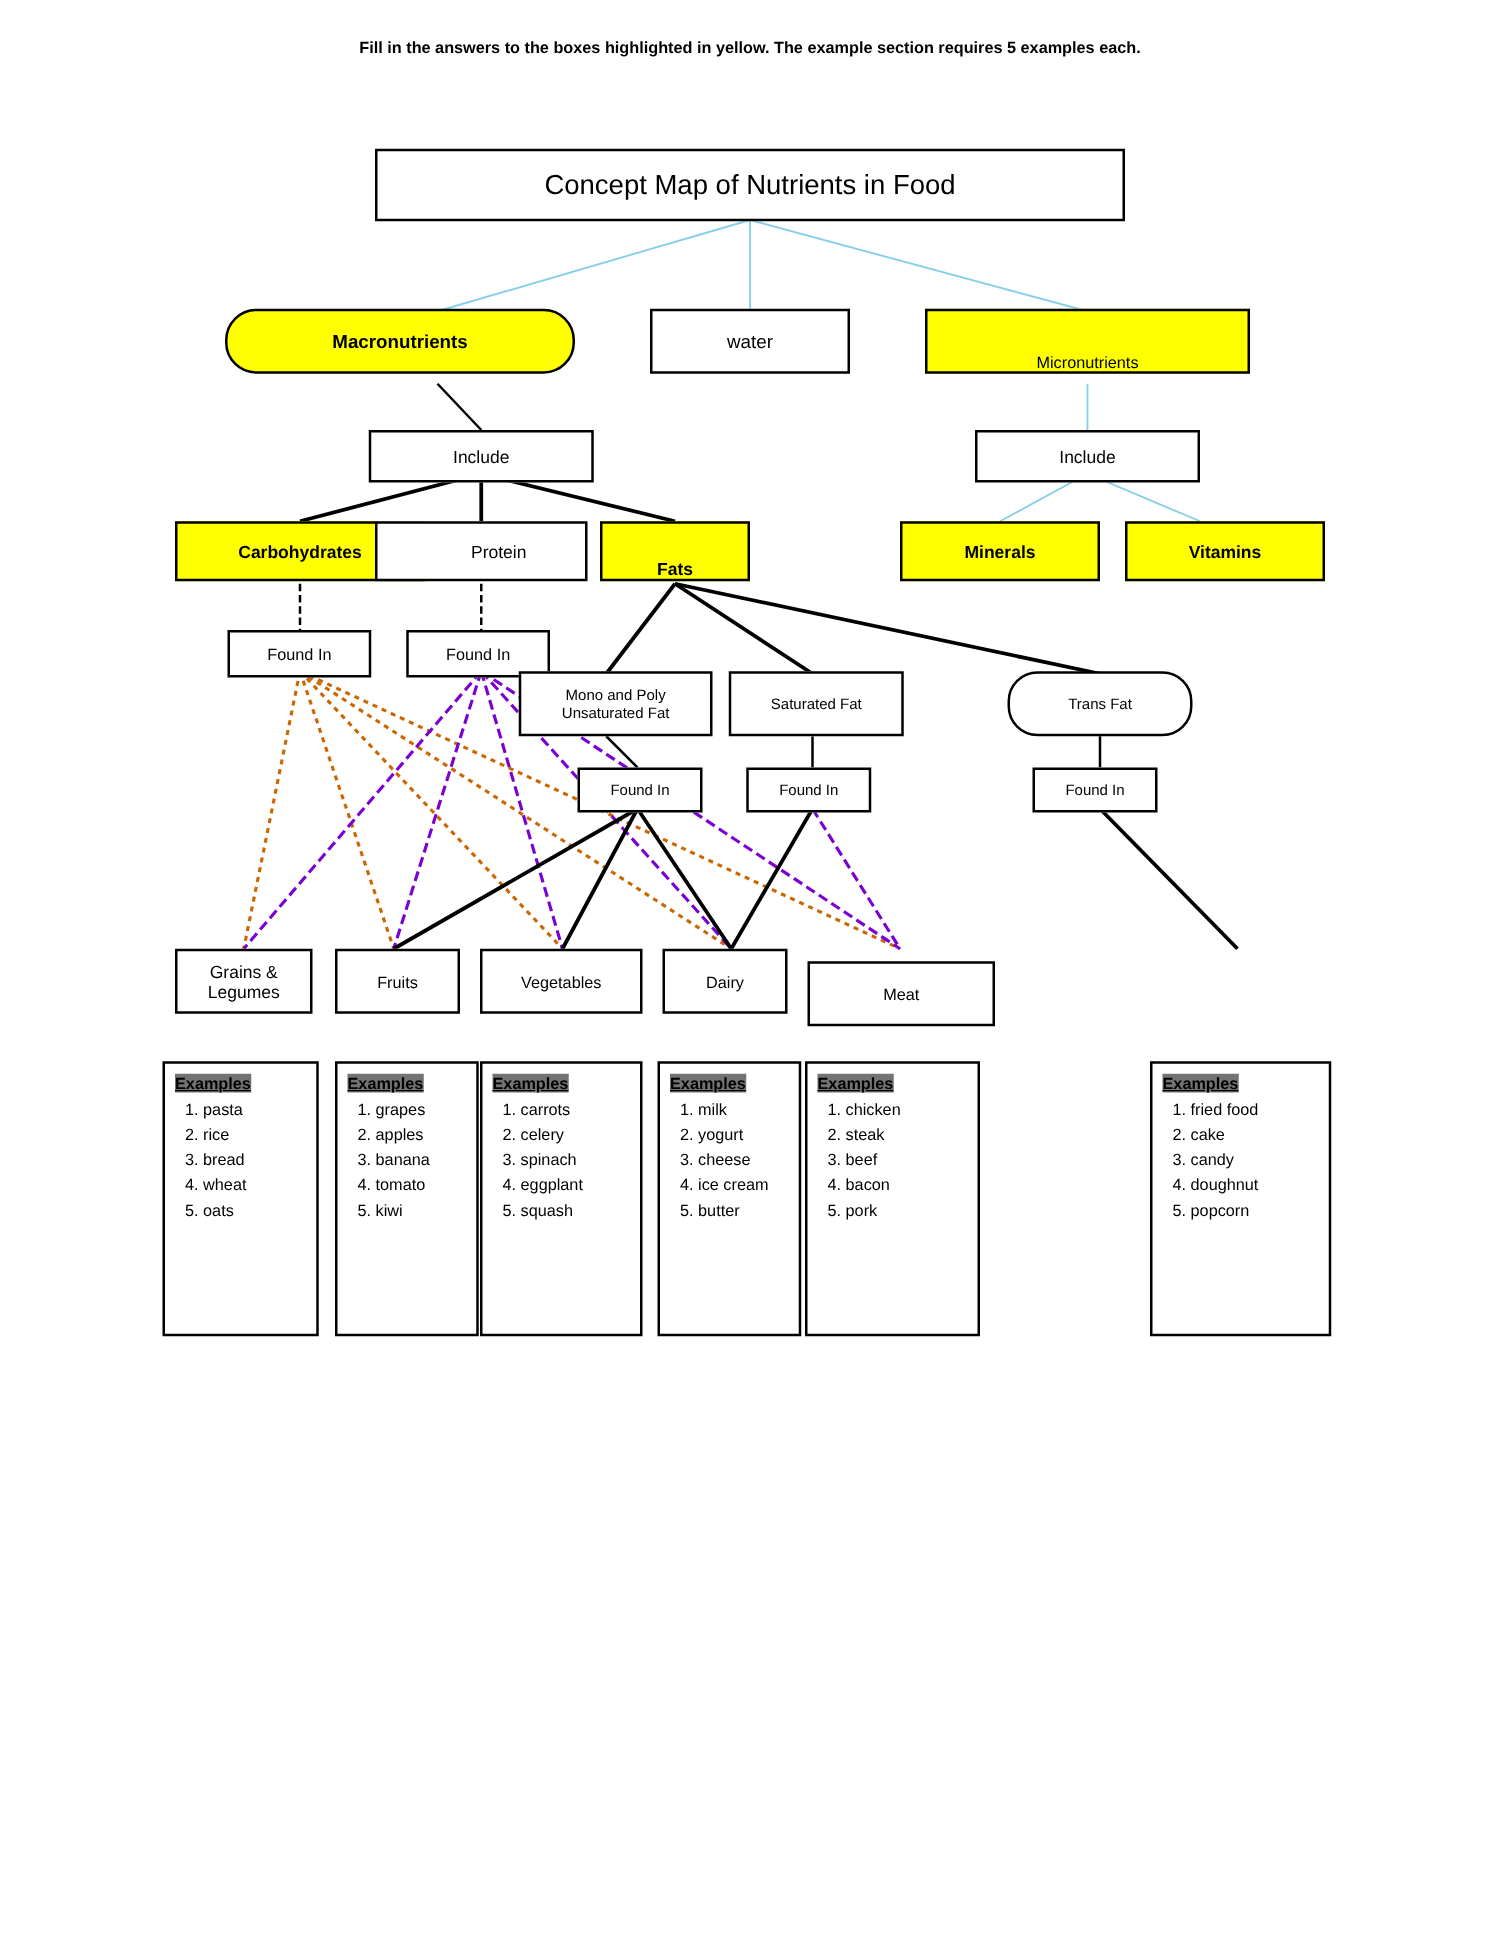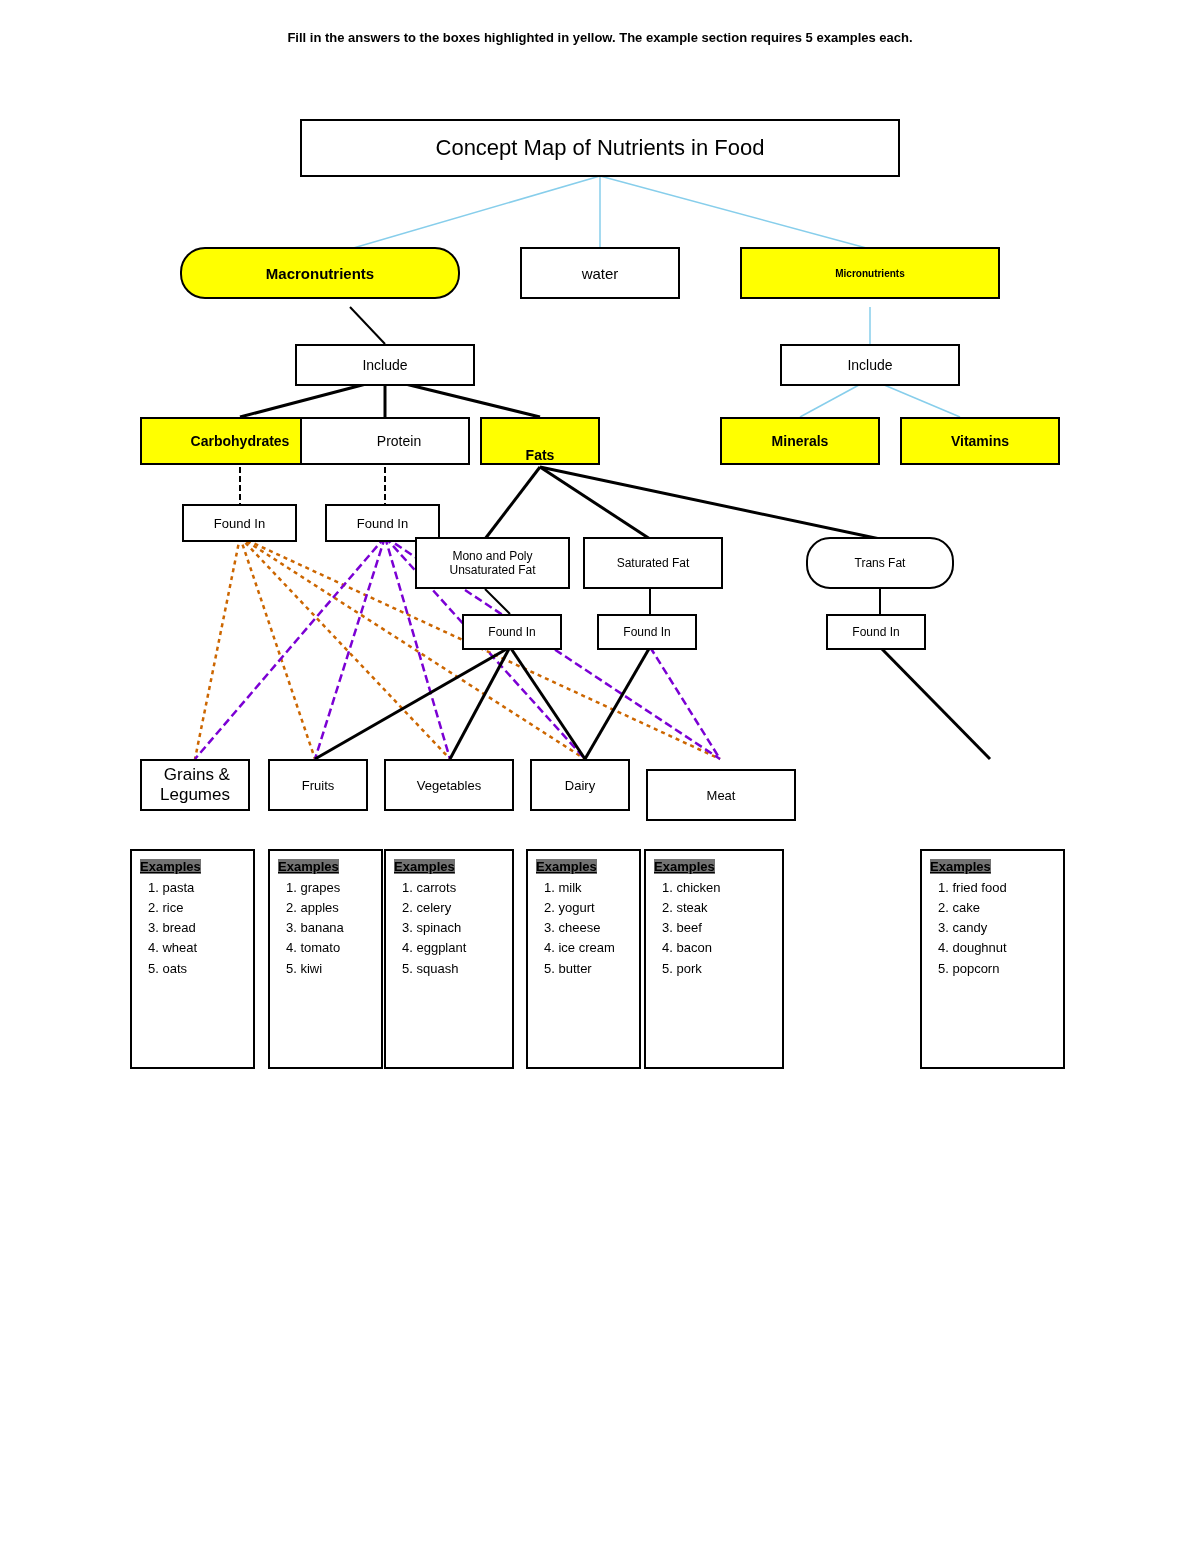--- a/index.html
+++ b/index.html
@@ -130,21 +130,21 @@
     </div>
 
     <div class="box" style="left:400px; top:188px; width:160px; height:52px; font-size:15px;">
       <span>water</span>
     </div>
 
     <div class="box highlight-yellow" style="left:60px; top:188px; width:280px; height:52px; font-size:15px; font-weight:bold;border-radius:25px;">
       <span>Macronutrients</span>
     </div>
 
-    <div class="box highlight-yellow" style="left:620px; top:188px; width:260px; height:52px; font-size:10px; font-weight:bold;">
+    <div class="box highlight-yellow" style="left:620px; top:188px; width:260px; height:52px; font-size:13px; font-weight:normal;align-items:flex-end;">
       <span>Micronutrients</span>
     </div>
 
     <div class="box" style="left:175px; top:285px; width:180px; height:42px; font-size:14px;">
       <span>Include</span>
     </div>
 
     <div class="box" style="left:660px; top:285px; width:180px; height:42px; font-size:14px;">
       <span>Include</span>
     </div>
@@ -195,21 +195,21 @@
     </div>
 
     <div class="box" style="left:477px; top:555px; width:100px; height:36px; font-size:12px;">
       <span>Found In</span>
     </div>
 
     <div class="box" style="left:706px; top:555px; width:100px; height:36px; font-size:12px;">
       <span>Found In</span>
     </div>
 
-    <div class="box" style="left:20px; top:700px; width:110px; height:52px; font-size:17px; white-space:pre-line; text-align:right;">
+    <div class="box" style="left:20px; top:700px; width:110px; height:52px; font-size:14px; white-space:pre-line; text-align:center;">
       <span style="white-space:pre-line;">Grains &amp;
 Legumes</span>
     </div>
 
     <div class="box" style="left:148px; top:700px; width:100px; height:52px; font-size:13px;">
       <span>Fruits</span>
     </div>
 
     <div class="box" style="left:264px; top:700px; width:130px; height:52px; font-size:13px;">
       <span>Vegetables</span>

